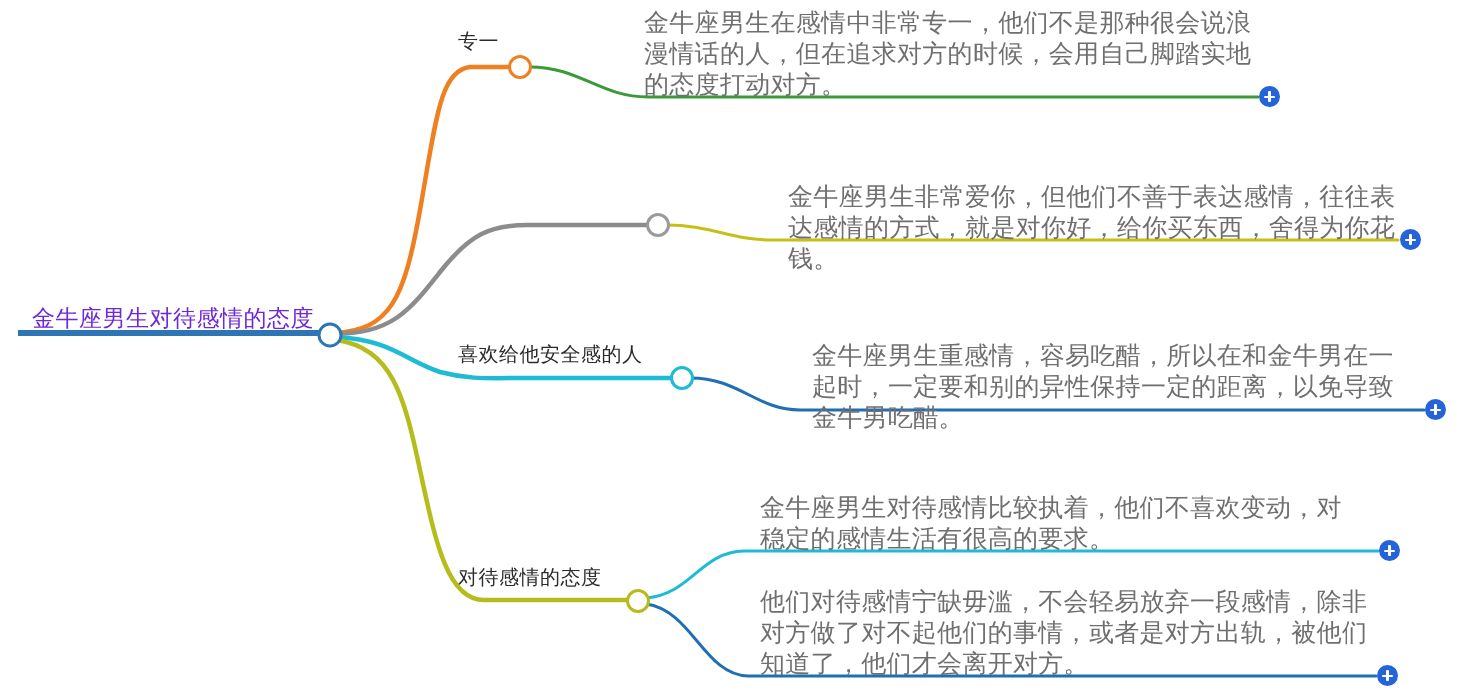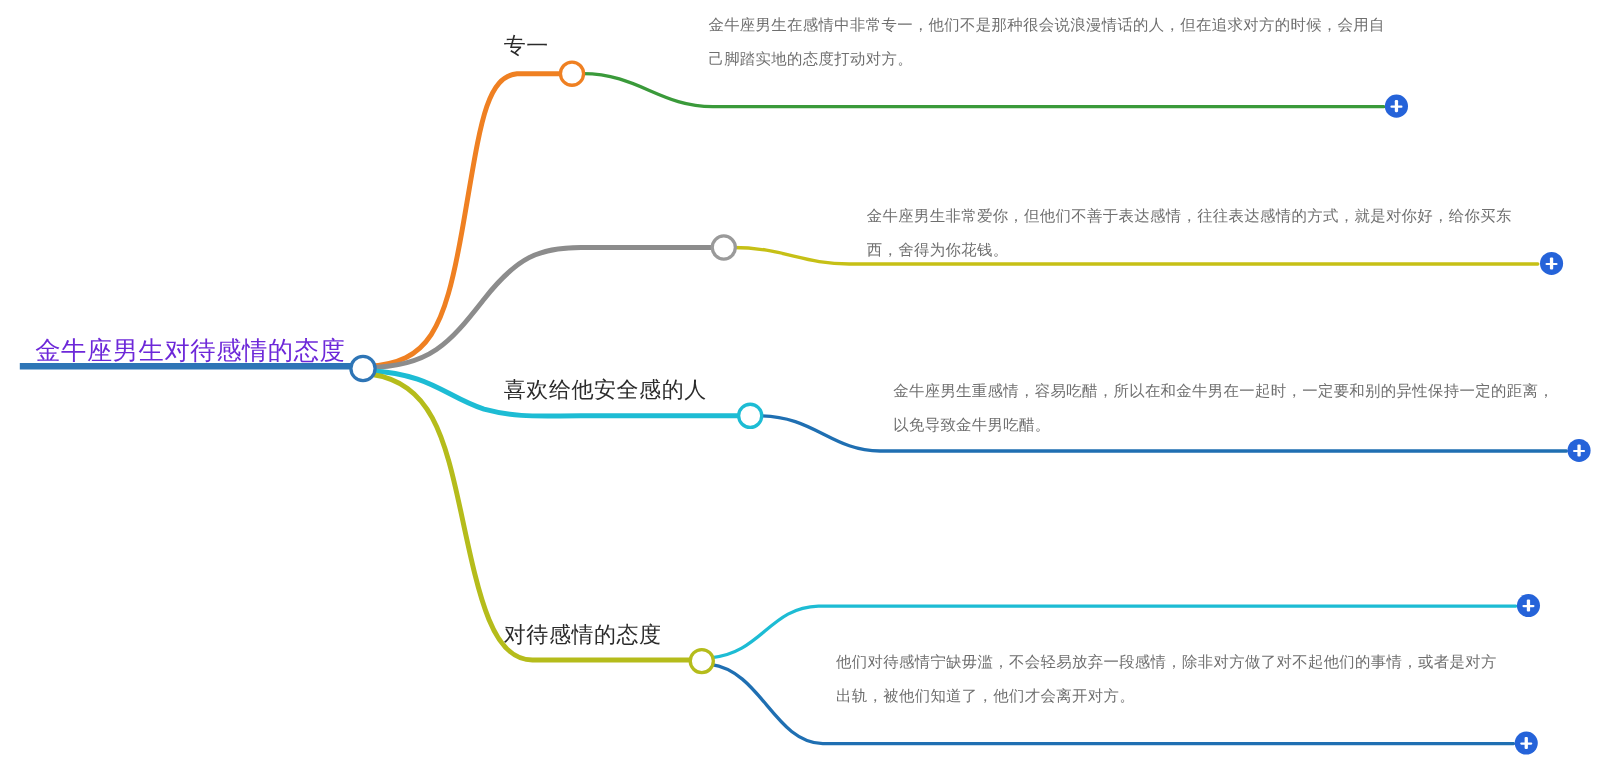--- a/index.html
+++ b/index.html
@@ -28,21 +28,21 @@
   }
   #root-label {
     font-size:23px;
     left:32px; top:303px;
     color:#6d28d9;
   }
   .branch-label { font-size:20px; }
   .leaf-text {
     position:absolute;
     color:#6f6f6f;
-    font-size:14px;
+    font-size:25px;
     line-height:31px;
     letter-spacing:0.3px;
     white-space:pre-wrap;
     text-align:left;
   }
   .plus-btn {
     position:absolute;
     width:21px; height:21px;
     border-radius:50%;
     background:#2563d9;
@@ -96,20 +96,21 @@
   <div class="node-label branch-label" style="left:458px; top:341px;">喜欢给他安全感的人</div>
 
   <div class="node-label branch-label" style="left:458px; top:564px;">对待感情的态度</div>
 
   <div class="leaf-text" style="left:644px; top:7px; width:615px;">金牛座男生在感情中非常专一，他们不是那种很会说浪漫情话的人，但在追求对方的时候，会用自己脚踏实地的态度打动对方。</div>
 
   <div class="leaf-text" style="left:788px; top:181px; width:612px;">金牛座男生非常爱你，但他们不善于表达感情，往往表达感情的方式，就是对你好，给你买东西，舍得为你花钱。</div>
 
   <div class="leaf-text" style="left:812px; top:340px; width:602px;">金牛座男生重感情，容易吃醋，所以在和金牛男在一起时，一定要和别的异性保持一定的距离，以免导致金牛男吃醋。</div>
 
+  <div class="leaf-text" style="left:760px; top:492px; width:600px;">金牛座男生对待感情比较执着，他们不喜欢变动，对稳定的感情生活有很高的要求。</div>
 
   <div class="leaf-text" style="left:760px; top:586px; width:610px;">他们对待感情宁缺毋滥，不会轻易放弃一段感情，除非对方做了对不起他们的事情，或者是对方出轨，被他们知道了，他们才会离开对方。</div>
 
   <div class="plus-btn" style="left:1259px; top:86px;"></div>
   <div class="plus-btn" style="left:1400px; top:229px;"></div>
   <div class="plus-btn" style="left:1425px; top:399px;"></div>
   <div class="plus-btn" style="left:1379px; top:540px;"></div>
   <div class="plus-btn" style="left:1377px; top:665px;"></div>
 
 </div>

